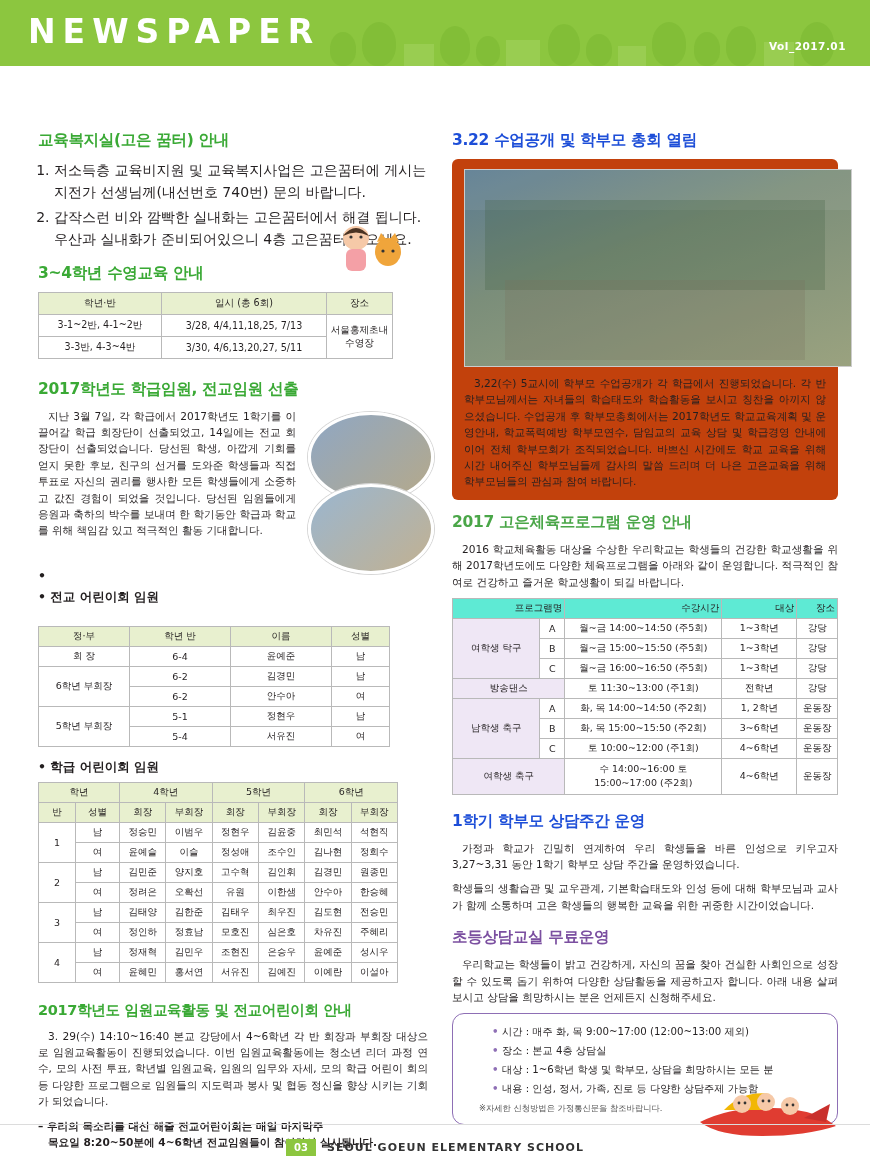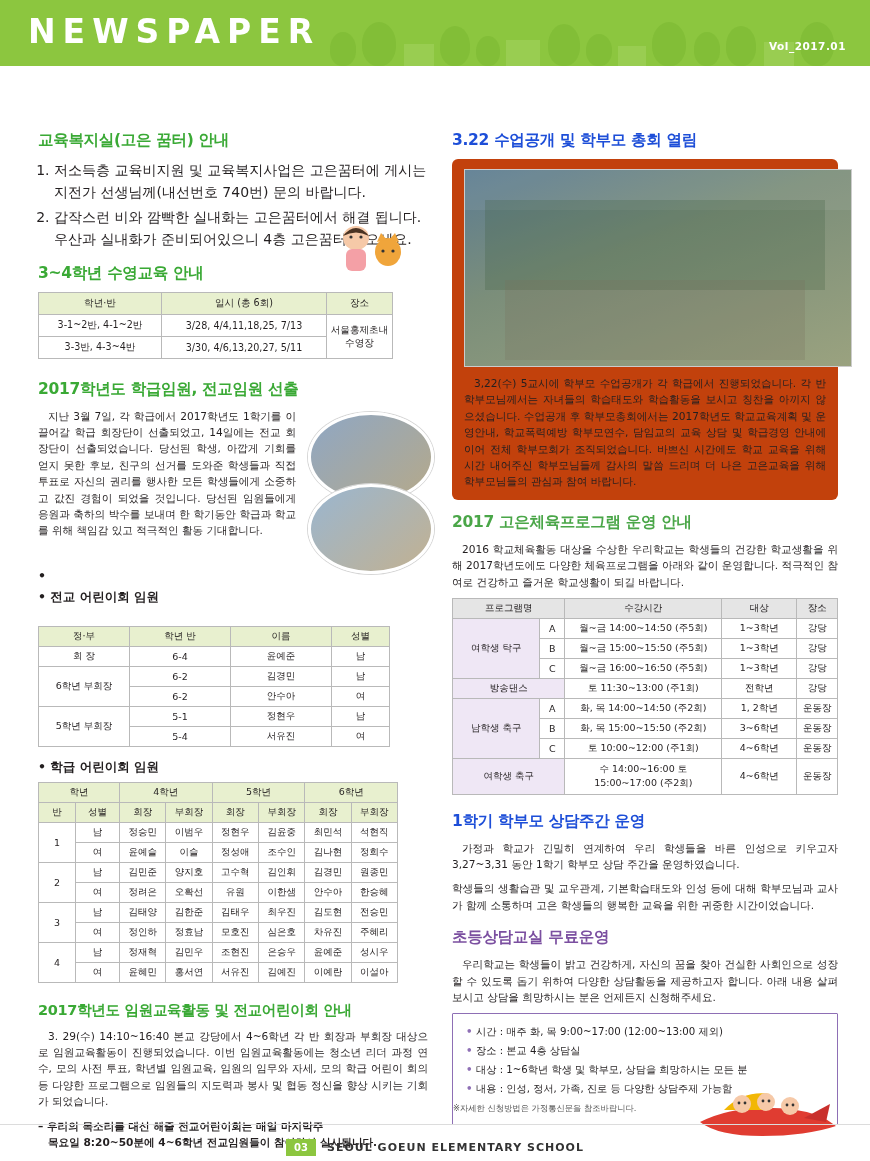--- a/index.html
+++ b/index.html
@@ -46,21 +46,21 @@
   ol.numlist{margin:0 0 10px 0;padding-left:16px;font-size:14px;line-height:1.6;}
   ol.numlist li{margin-bottom:2px;}
   .bullet-h{font-size:12.5px;font-weight:bold;margin:10px 0 6px 0;}
   .bullet-h:before{content:"• ";}
 
   
   table{border-collapse:collapse;width:100%;font-size:9.5px;}
   table td,table th{border:1px solid #b9b9b9;text-align:center;padding:3px 2px;font-weight:normal;}
   th{background:#eef3d8;font-weight:normal;}
   .thead-green th{background:#e8f0cf;}
-  .thead-purple th{background:#e5e5e5;}
+  .thead-purple th{background:#5eead4;text-align:right;}
   td.lilac{background:#efe7f5;}
 
   
   .tbl-swim{width:355px;margin-bottom:20px;}
   .tbl-swim td,.tbl-swim th{padding:4px 2px;font-size:9.6px;}
 
   
   .photo{
     position:relative;overflow:hidden;background:#cfd8c4;
   }
@@ -69,21 +69,21 @@
     background:linear-gradient(160deg,#5c7c92 0%,#7b8e7a 40%,#9aa27f 100%);
   }
   .photo-round{
     border-radius:50%;border:3px solid #ffffff;box-shadow:0 0 0 1px #d6d6d6;
     background:linear-gradient(140deg,#8fa7c4,#b5a98a);
   }
   .panel-gray{
     background:#c2410c;border-radius:6px;padding:10px 12px;margin-bottom:12px;
   }
   .box-purple{
-    border:1.6px solid #8e6fb5;border-radius:1px;padding:9px 0;font-size:10.2px;line-height:1.75;
+    border:1.6px solid #8e6fb5;border-radius:12px;padding:9px 26px;font-size:10.2px;line-height:1.75;
   }
   .box-purple li{margin-bottom:1px;}
   .box-purple ul{margin:0;padding-left:13px;list-style:none;}
   .box-purple ul li:before{content:"• ";color:#8e6fb5;font-weight:bold;}
   .note-small{font-size:8.3px;color:#555;margin-top:3px;}
 
   
   .footer{
     position:absolute;left:0;bottom:0;width:870px;height:36px;border-top:1px solid #dcdcdc;
   }

